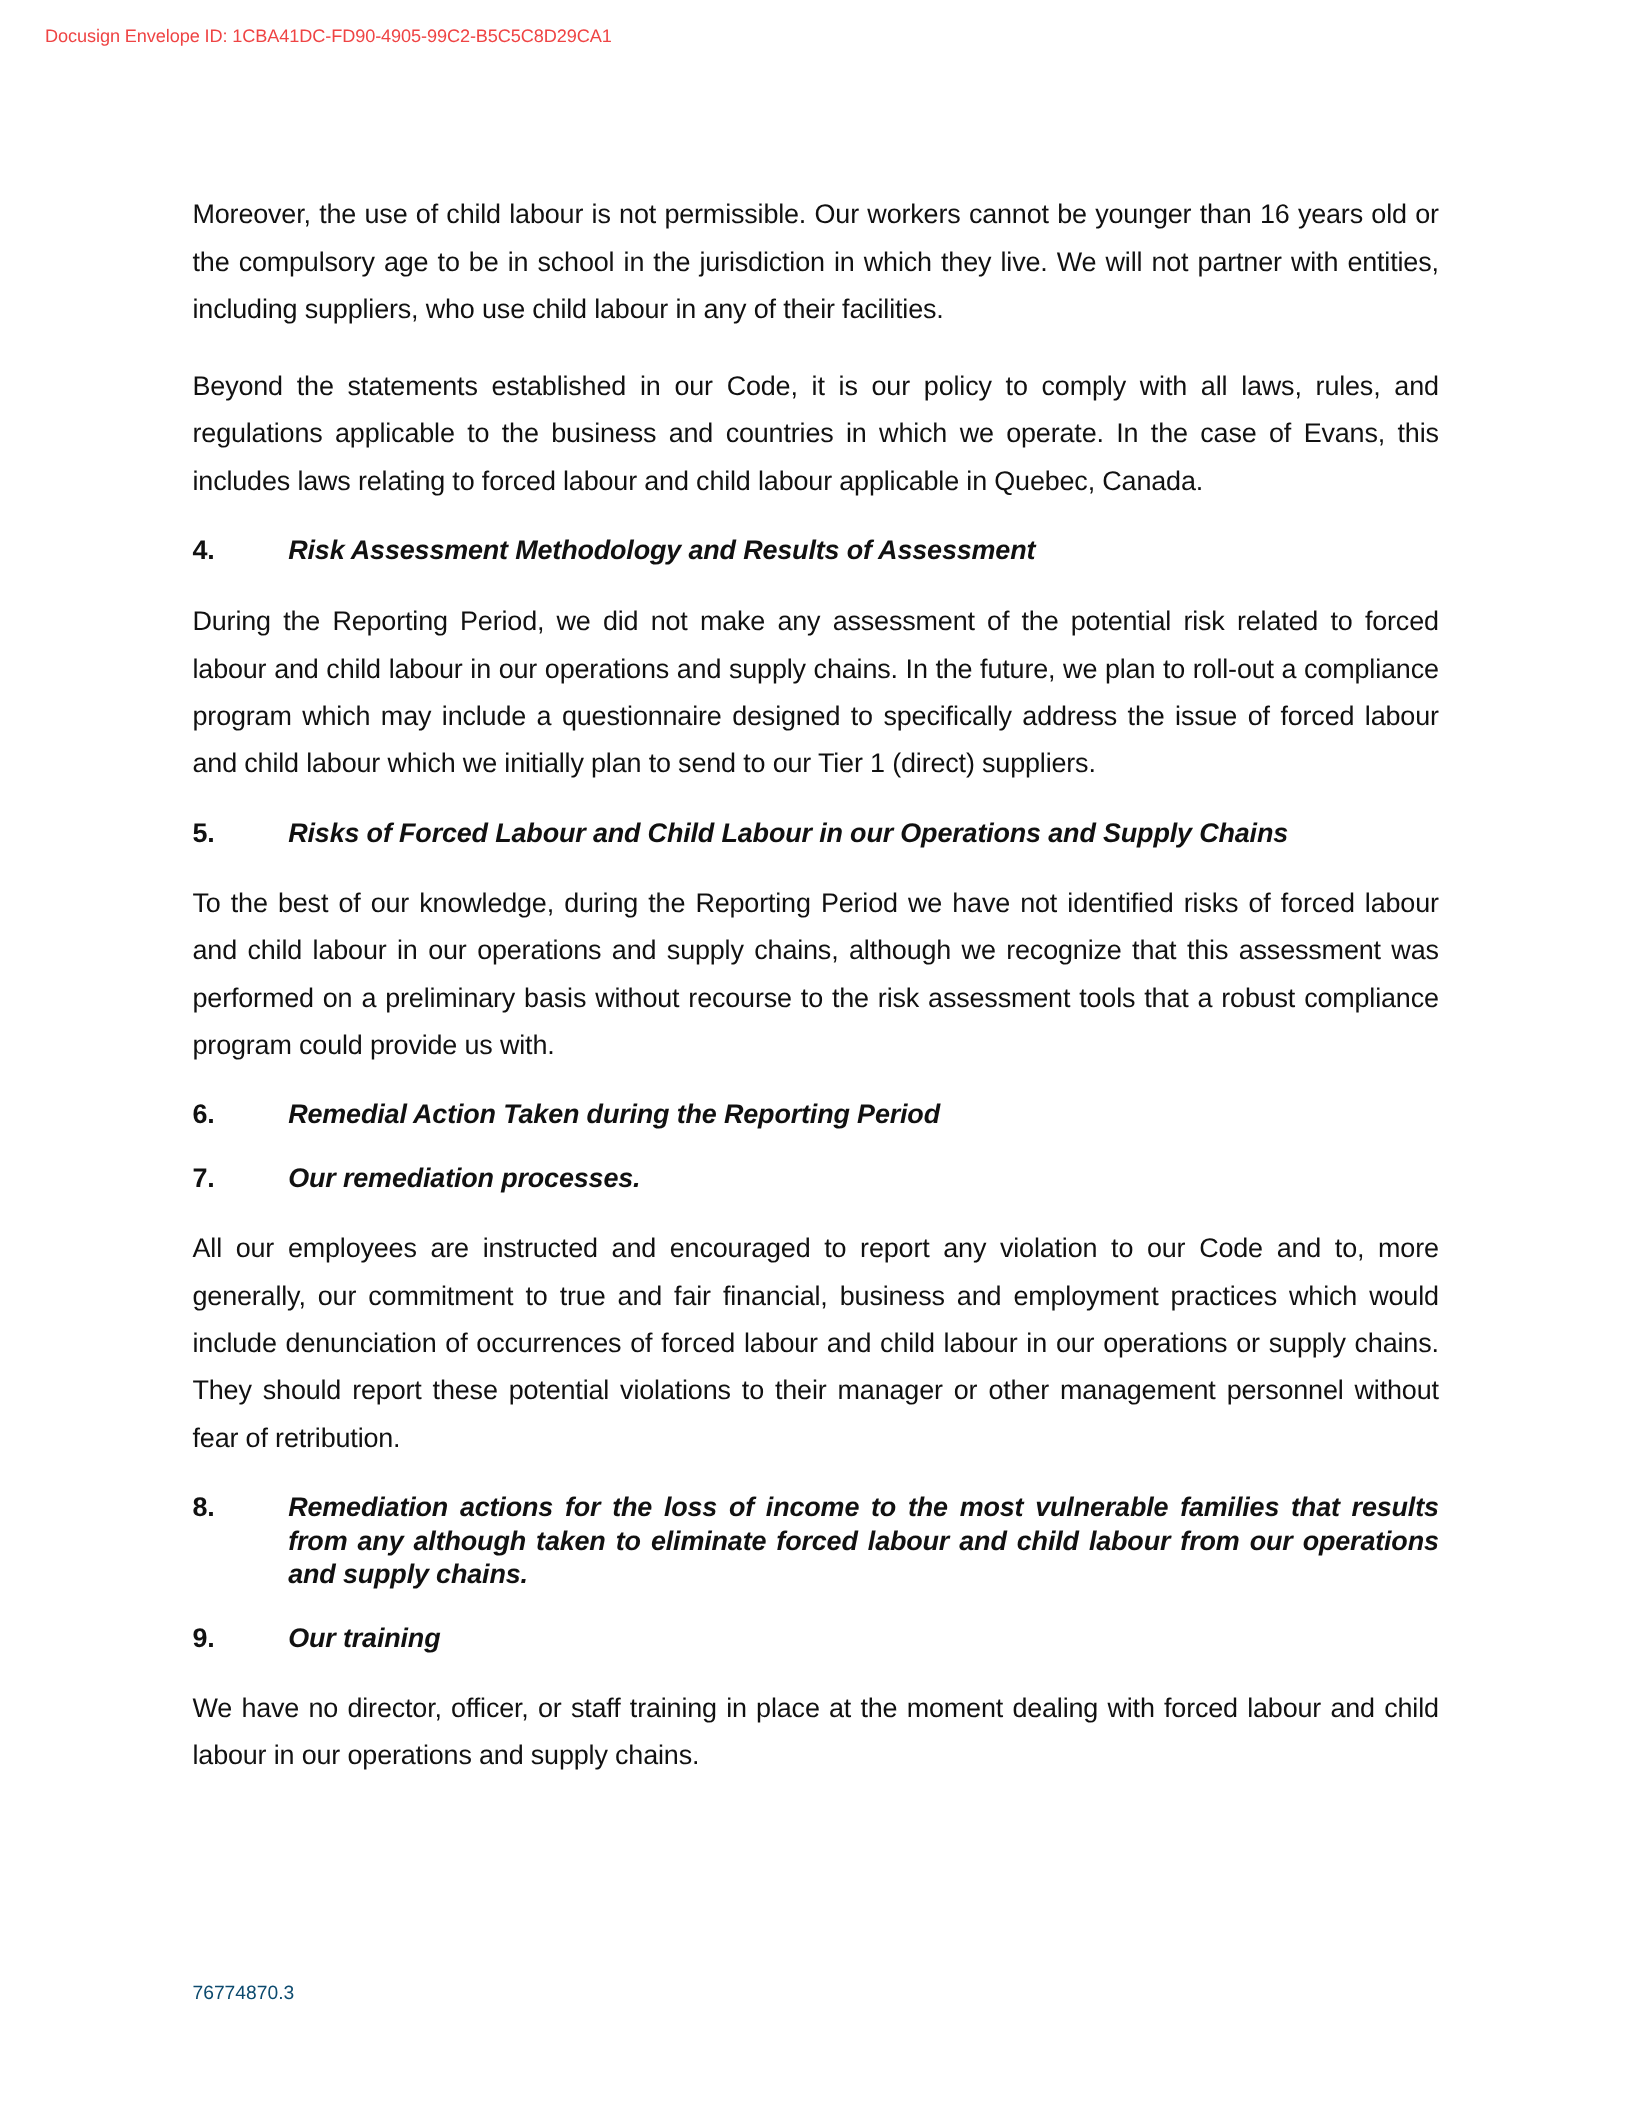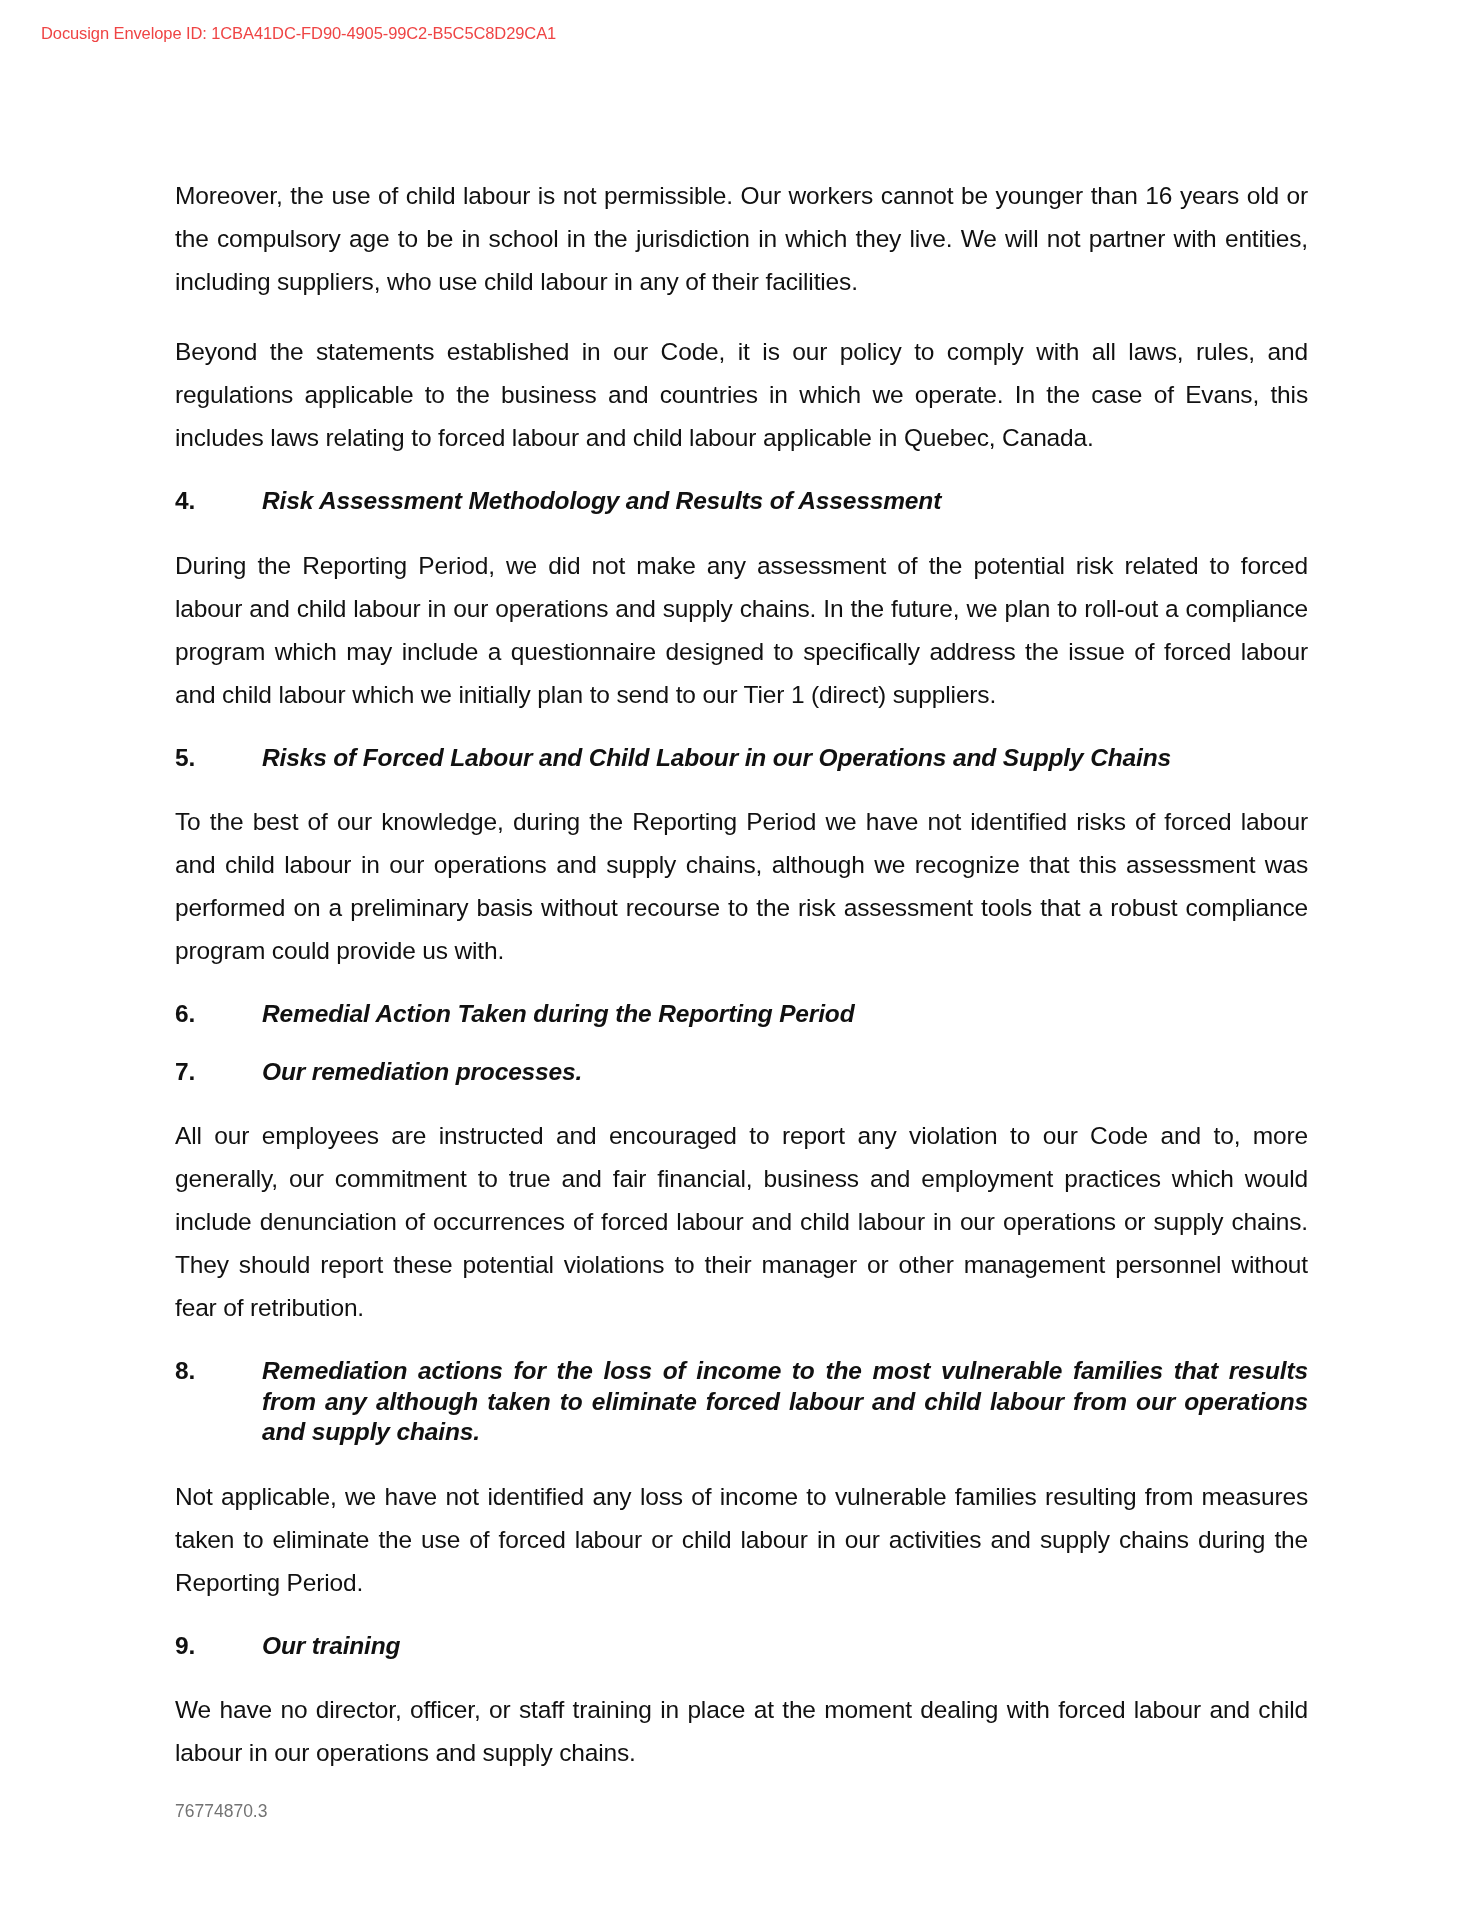--- a/index.html
+++ b/index.html
@@ -4,21 +4,21 @@
 <style>
   html, body { margin: 0; padding: 0; background: #ffffff; }
   body { width: 1484px; height: 1920px; position: relative; overflow: hidden;
          font-family: "Liberation Sans", sans-serif; color: #111111; }
   .envelope { position: absolute; left: 41px; top: 24px; font-size: 16.5px; color: #ef4444; letter-spacing: -0.1px; }
   .content { position: absolute; left: 175px; top: 174px; width: 1133px; }
   p.para { margin: 0 0 27px 0; font-size: 24.5px; line-height: 43px; text-align: justify; letter-spacing: -0.15px; }
   .heading { display: flex; margin: 0 0 27px 0; font-size: 24.5px; line-height: 30.5px; font-weight: bold; letter-spacing: -0.15px; }
   .heading .num { width: 87px; flex: 0 0 87px; }
   .heading .title { flex: 1; text-align: justify; font-style: italic; }
-  .footer-id { position: absolute; left: 175px; top: 1801px; font-size: 17.5px; color: #737373; }
+  .footer-id { position: absolute; left: 175px; top: 1801px; font-size: 17.5px; color: #0c4a6e; }
 </style>
 </head>
 <body>
 
 <div class="envelope">Docusign Envelope ID: 1CBA41DC-FD90-4905-99C2-B5C5C8D29CA1</div>
 
 <div class="content">
   <p class="para">Moreover, the use of child labour is not permissible. Our workers cannot be younger than 16 years old or the compulsory age to be in school in the jurisdiction in which they live. We will not partner with entities, including suppliers, who use child labour in any of their facilities.</p>
   <p class="para">Beyond the statements established in our Code, it is our policy to comply with all laws, rules, and regulations applicable to the business and countries in which we operate. In the case of Evans, this includes laws relating to forced labour and child labour applicable in Quebec, Canada.</p>
 
@@ -42,21 +42,20 @@
   <div class="heading">
     <span class="num">7.</span>
     <span class="title">Our remediation processes.</span>
   </div>
   <p class="para">All our employees are instructed and encouraged to report any violation to our Code and to, more generally, our commitment to true and fair financial, business and employment practices which would include denunciation of occurrences of forced labour and child labour in our operations or supply chains. They should report these potential violations to their manager or other management personnel without fear of retribution.</p>
 
   <div class="heading">
     <span class="num">8.</span>
     <span class="title">Remediation actions for the loss of income to the most vulnerable families that results from any although taken to eliminate forced labour and child labour from our operations and supply chains.</span>
   </div>
-  <p class="para">Not applicable, we have not identified any loss of income to vulnerable families resulting from measures taken to eliminate the use of forced labour or child labour in our activities and supply chains during the Reporting Period.</p>
 
   <div class="heading">
     <span class="num">9.</span>
     <span class="title">Our training</span>
   </div>
   <p class="para">We have no director, officer, or staff training in place at the moment dealing with forced labour and child labour in our operations and supply chains.</p>
 </div>
 
 <div class="footer-id">76774870.3</div>
 

